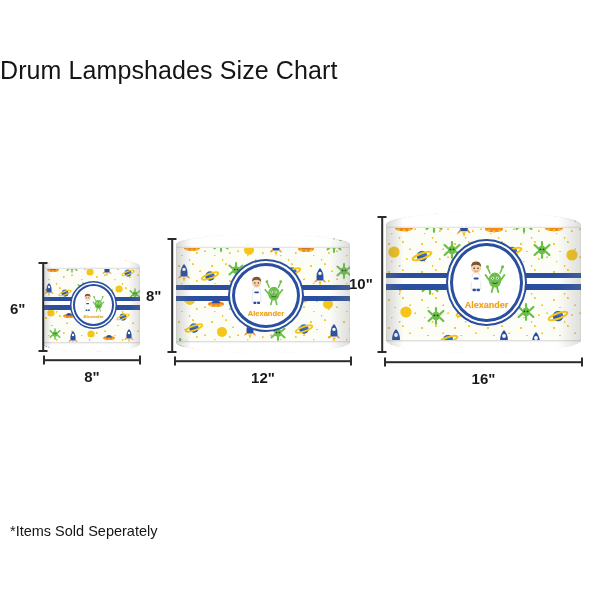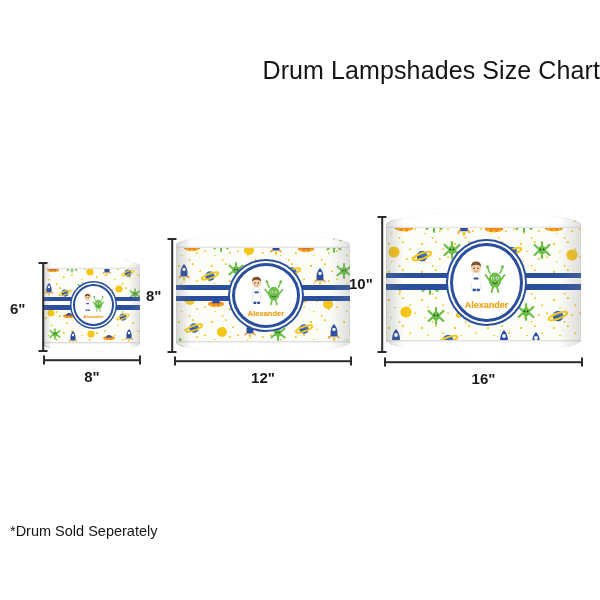--- a/index.html
+++ b/index.html
@@ -9,21 +9,21 @@
     font-family:"Liberation Sans", sans-serif;
     color:#1a1a1a;
     overflow:hidden;
     position:relative;
   }
   .page{position:absolute;inset:0;}
 
   
   .title{
     position:absolute;top:56px;left:0;width:600px;
-    text-align:right;
+    text-align:left;
     font-size:25px;font-weight:400;letter-spacing:.1px;
     color:#151515;
   }
 
   
   .footer{
     position:absolute;left:10px;top:523px;
     font-size:14.5px;color:#151515;
   }
 
@@ -474,15 +474,15 @@
   </div>
   <div class="dim-label" style="left:349px;top:275px;">10"</div>
 
   <div class="dim-h" style="left:384px;top:357px;width:199px;height:10px;">
     <div class="bar"></div>
       <div class="cap l"></div>
       <div class="cap r"></div>
   </div>
   <div class="dim-label h" style="left:384px;top:370px;width:199px;">16"</div>
 
-  <div class="footer">*Drum Sold Seperately</div>
+  <div class="footer">*Items Sold Seperately</div>
 
 </div>
 
 </body></html>

